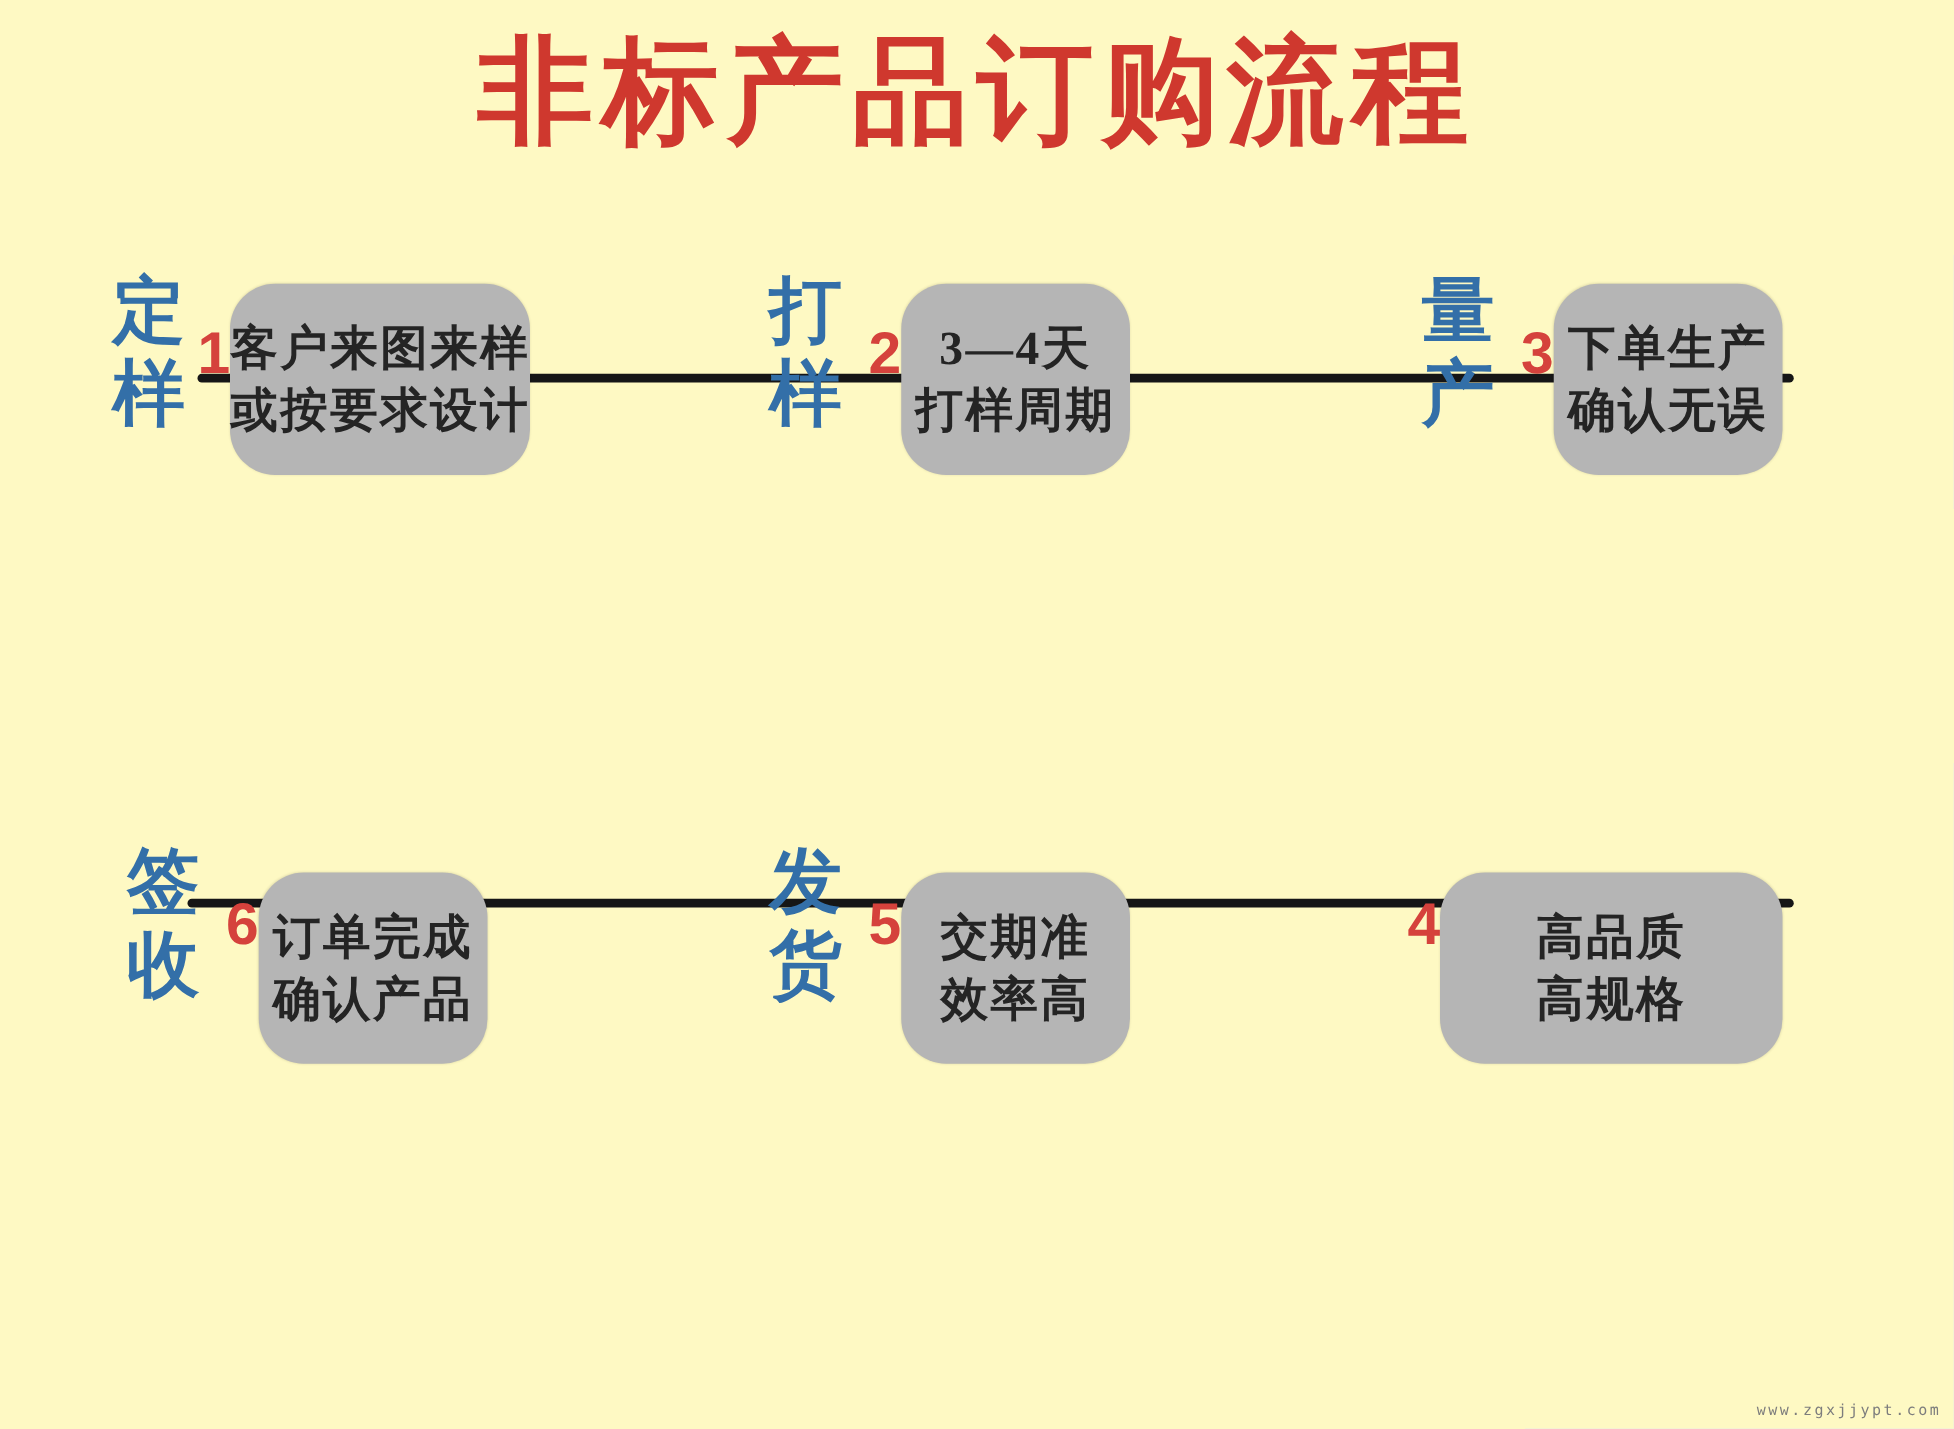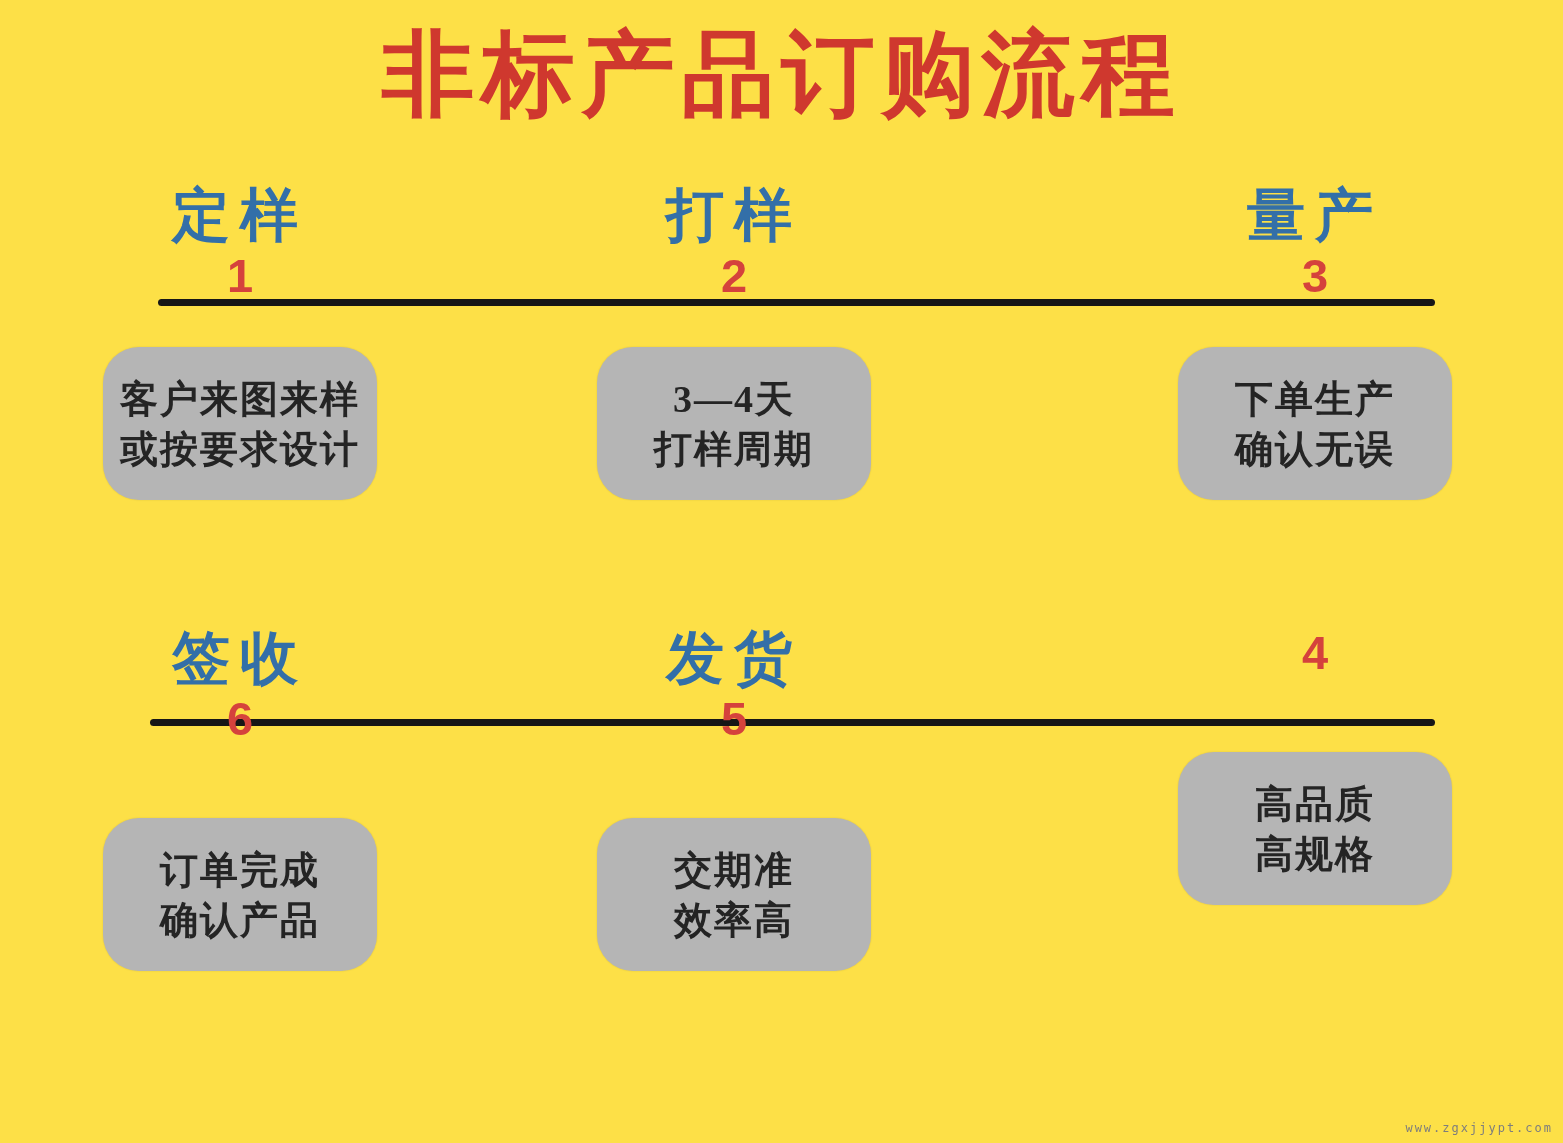--- a/index.html
+++ b/index.html
@@ -2,21 +2,21 @@
 <html><head>
 <meta charset="utf-8">
 <style>
   * { margin: 0; padding: 0; box-sizing: border-box; }
   html, body { background: #e9e9e9; }
   .page {
     position: relative;
     width: 1563px;
     height: 1143px;
     margin: 0 auto;
-    background: #fde047;
+    background: #fef9c3;
     font-family: "Liberation Serif", serif;
     overflow: hidden;
   }
   .title {
     position: absolute;
     top: 22px;
     left: 0;
     width: 100%;
     text-align: center;
     font-size: 93px;
@@ -31,27 +31,27 @@
     background: #161616;
     border-radius: 4px;
   }
   .timeline.top { top: 299px; left: 158px; width: 1277px; }
   .timeline.bottom { top: 719px; left: 150px; width: 1285px; }
 
   .col {
     position: absolute;
     width: 300px;
     display: flex;
-    flex-direction: column;
+    flex-direction: row;
     align-items: center;
     text-align: center;
   }
   .col.a { left: 90px; }
-  .col.b { left: 584px; }
-  .col.c { left: 1165px; }
+  .col.b { left: 604px; }
+  .col.c { left: 1126px; }
   .row1 { top: 183px; }
   .row2 { top: 595px; margin-top: 31px; }
 
   .step-label {
     font-size: 58px;
     line-height: 66px;
     font-weight: bold;
     color: #336fa8;
     letter-spacing: 10px;
   }

